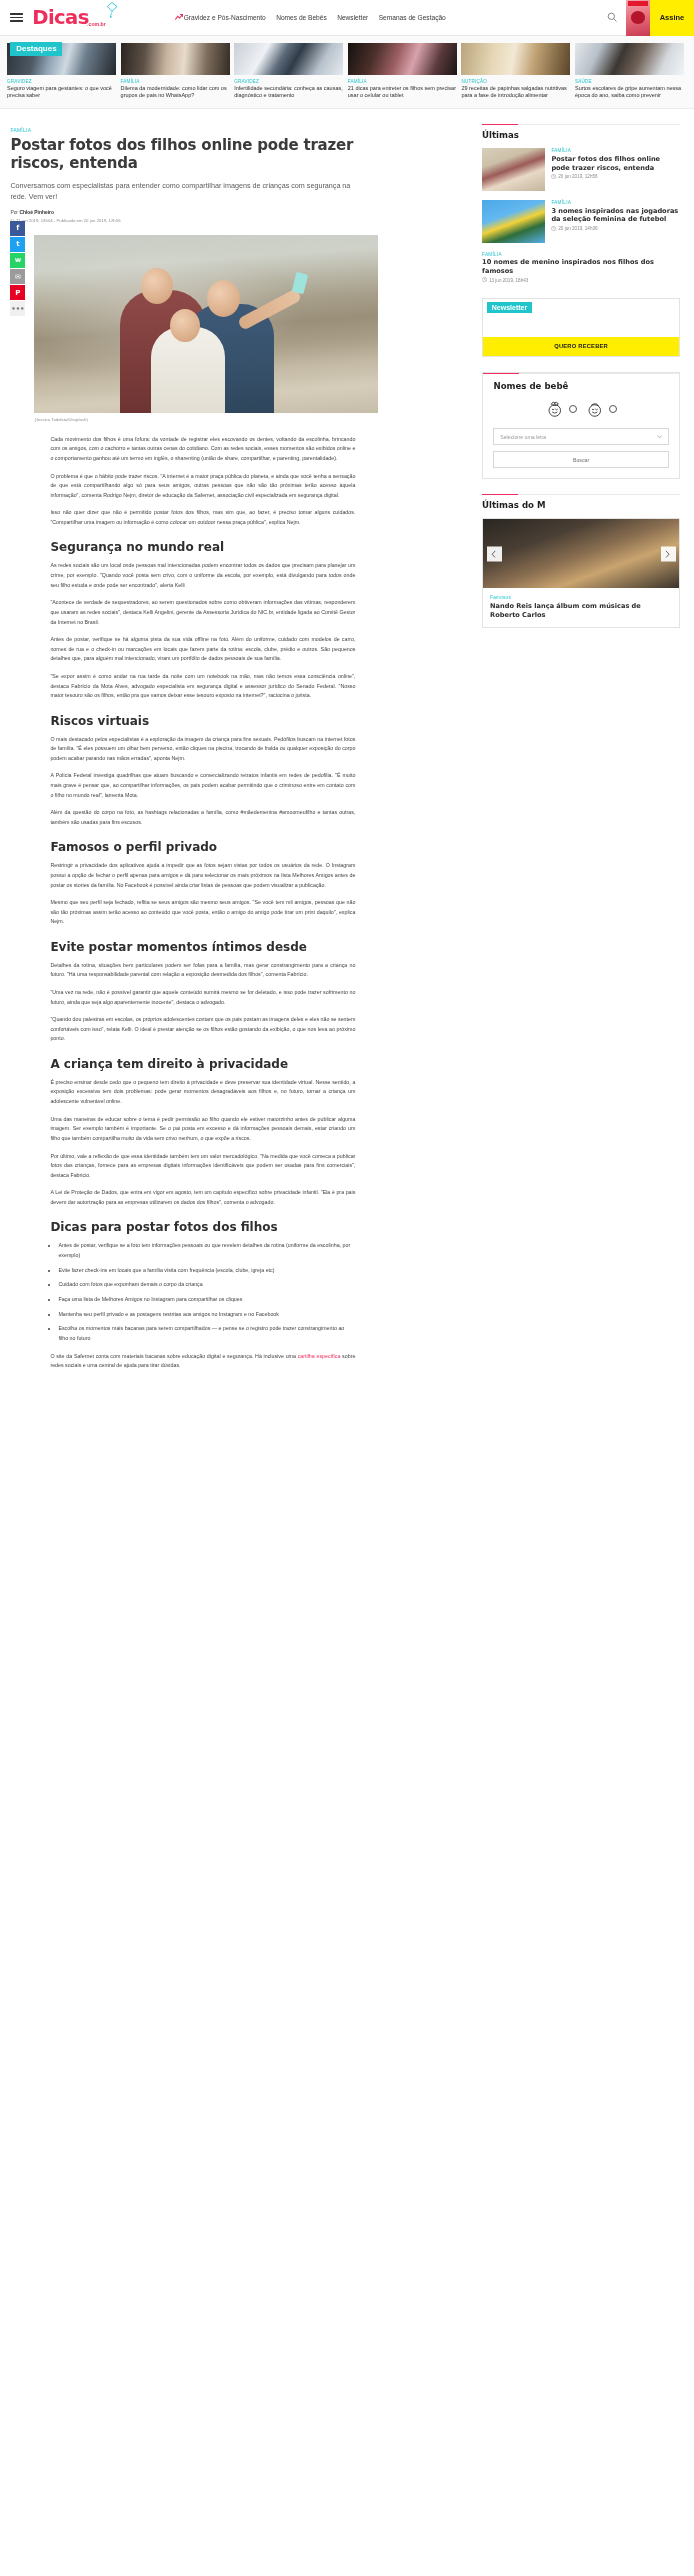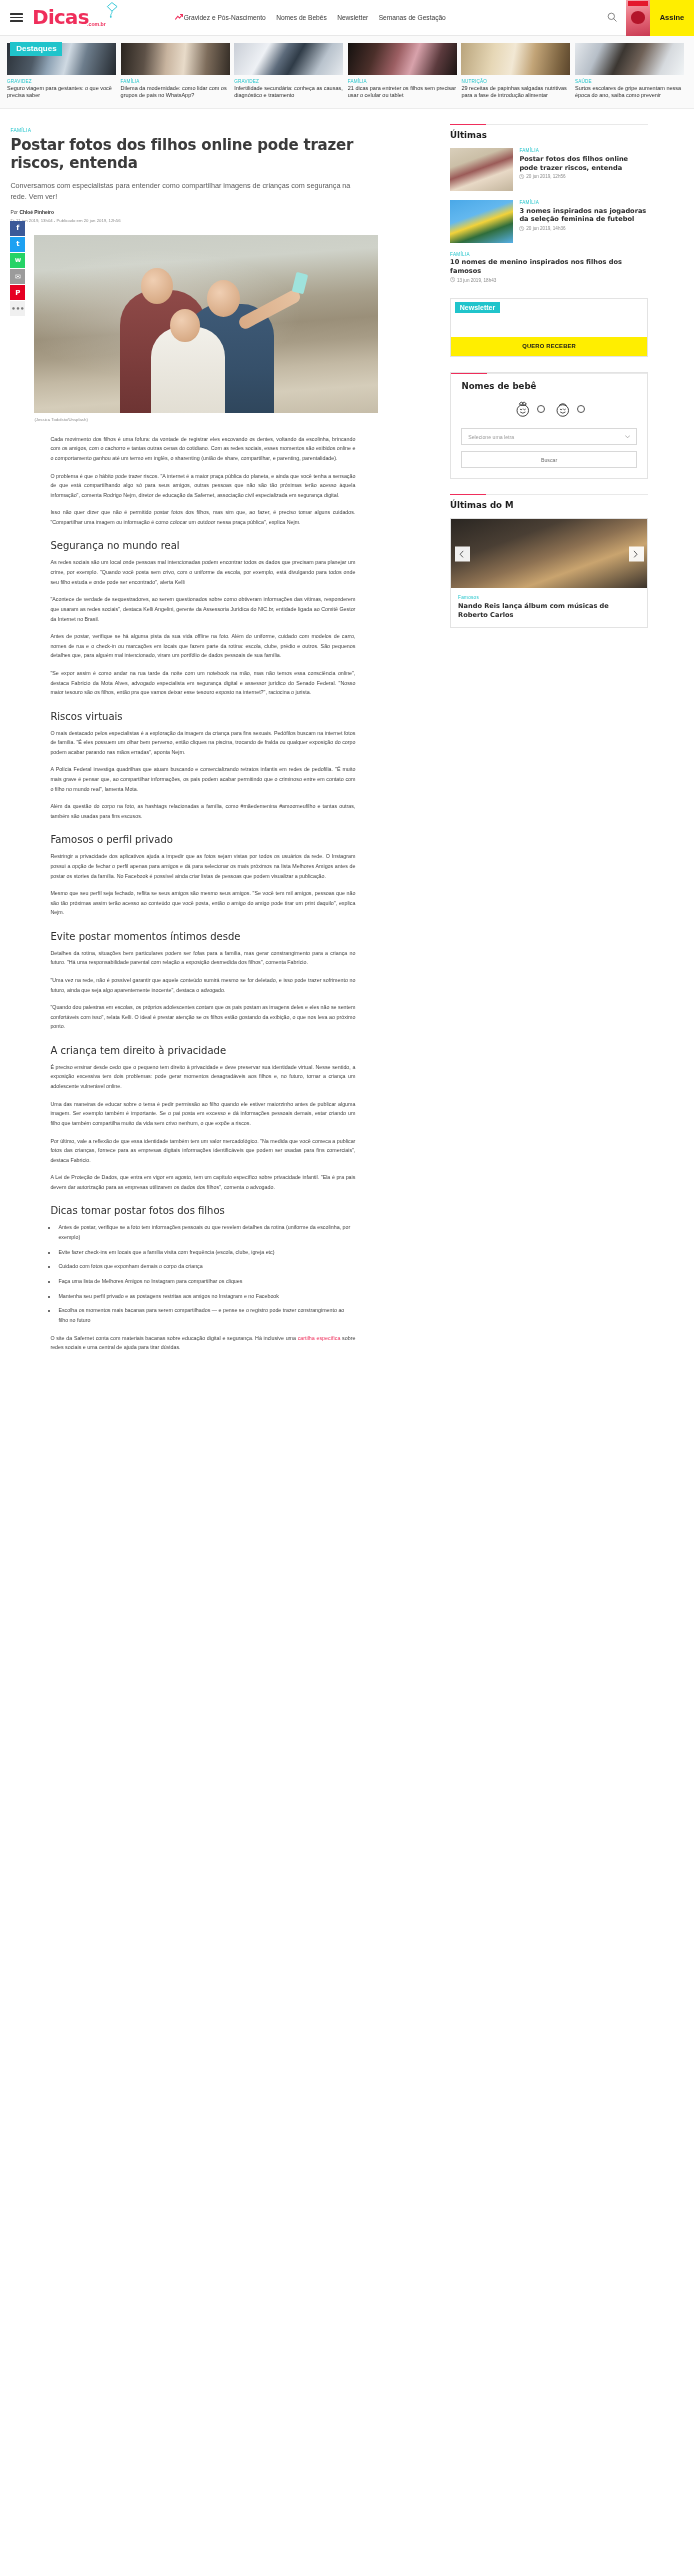--- a/index.html
+++ b/index.html
@@ -110,21 +110,21 @@
       linear-gradient(115deg,#e4e8ec 0%,#b7bfc8 22%,#3b3631 42%,#6f6157 58%,#d6dade 80%,#f1f4f6 100%); }
 
   
   .page {
     display: flex;
     padding: 15px 10.4px 0 10.4px;
     gap: 12.7px;
     align-items: flex-start;
   }
   .article-col { width: 427px; position: relative; }
-  .sidebar-col { width: 198px; }
+  .sidebar-col { width: 198px; margin-left: 32px; }
 
   
   .kicker {
     font-size: 4.9px; color: #20c4cb; letter-spacing: 0.3px; margin-bottom: 4.6px;
     cursor: pointer; display: inline-block;
   }
   .article-title {
     font-family: "DejaVu Sans", sans-serif;
     font-size: 15px; line-height: 1.18; font-weight: bold;
     color: #3b3b3b; letter-spacing: -0.2px;
@@ -213,21 +213,21 @@
   }
 
   
   .article-body { margin: 12.7px 0 0 40px; width: 305px; }
   .article-body p {
     font-size: 5.3px; line-height: 1.82; color: #3f3f3f;
     margin-bottom: 8px; text-align: justify;
   }
   .article-body h2 {
     font-family: "DejaVu Sans", sans-serif;
-    font-size: 10px; font-weight: normal; color: #2f2f2f;
+    font-size: 12px; font-weight: bold; color: #2f2f2f;
     margin: 12.7px 0 7px 0;
   }
   .article-body ul { margin: 0 0 8px 8px; }
   .article-body li {
     font-size: 5.3px; line-height: 1.8; color: #3f3f3f; margin-bottom: 5.2px;
   }
   .inline-link { color: #ef2e5b; text-decoration: none; }
 
   
   .widget { margin-bottom: 15px; }
@@ -480,21 +480,21 @@
       <p>Detalhes da rotina, situações bem particulares podem ser fofas para a família, mas gerar constrangimento para a criança no futuro. "Há uma responsabilidade parental com relação a exposição desmedida dos filhos", comenta Fabrício.</p>
       <p>"Uma vez na rede, não é possível garantir que aquele conteúdo sumirá mesmo se for deletado, e isso pode trazer sofrimento no futuro, ainda que seja algo aparentemente inocente", destaca o advogado.</p>
       <p>"Quando dou palestras em escolas, os próprios adolescentes contam que os pais postam as imagens deles e eles não se sentem confortáveis com isso", relata Kelli. O ideal é prestar atenção se os filhos estão gostando da exibição, o que nos leva ao próximo ponto.</p>
 
       <h2>A criança tem direito à privacidade</h2>
       <p>É preciso ensinar desde cedo que o pequeno tem direito à privacidade e deve preservar sua identidade virtual. Nesse sentido, a exposição excessiva tem dois problemas: pode gerar momentos desagradáveis aos filhos e, no futuro, tornar a criança um adolescente vulnerável online.</p>
       <p>Uma das maneiras de educar sobre o tema é pedir permissão ao filho quando ele estiver maiorzinho antes de publicar alguma imagem. Ser exemplo também é importante. Se o pai posta em excesso e dá informações pessoais demais, estar criando um filho que também compartilha muito da vida sem crivo nenhum, o que expõe a riscos.</p>
       <p>Por último, vale a reflexão de que essa identidade também tem um valor mercadológico. "Na medida que você comeca a publicar fotos das crianças, fornece para as empresas digitais informações identificáveis que podem ser usadas para fins comerciais", destaca Fabricio.</p>
       <p>A Lei de Proteção de Dados, que entra em vigor em agosto, tem um capítulo específico sobre privacidade infantil. "Ela é pra pais devem dar autorização para as empresas utilizarem os dados dos filhos", comenta o advogado.</p>
 
-      <h2>Dicas tomar postar fotos dos filhos</h2>
+      <h2>Dicas para postar fotos dos filhos</h2>
       <ul>
         <li>Antes de postar, verifique se a foto tem informações pessoais ou que revelem detalhes da rotina (uniforme da escolinha, por exemplo)</li>
         <li>Evite fazer check-ins em locais que a família visita com frequência (escola, clube, igreja etc)</li>
         <li>Cuidado com fotos que exponham demais o corpo da criança</li>
         <li>Faça uma lista de Melhores Amigos no Instagram para compartilhar os cliques</li>
         <li>Mantenha seu perfil privado e as postagens restritas aos amigos no Instagram e no Facebook</li>
         <li>Escolha os momentos mais bacanas para serem compartilhados — e pense se o registro pode trazer constrangimento ao filho no futuro</li>
       </ul>
 
       <p>

